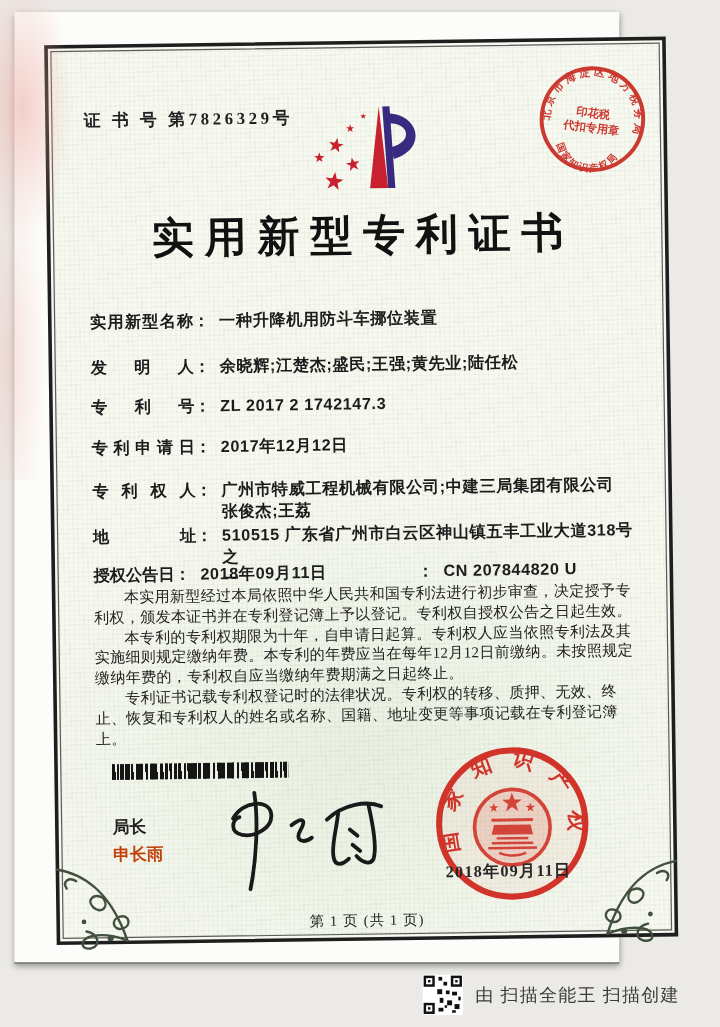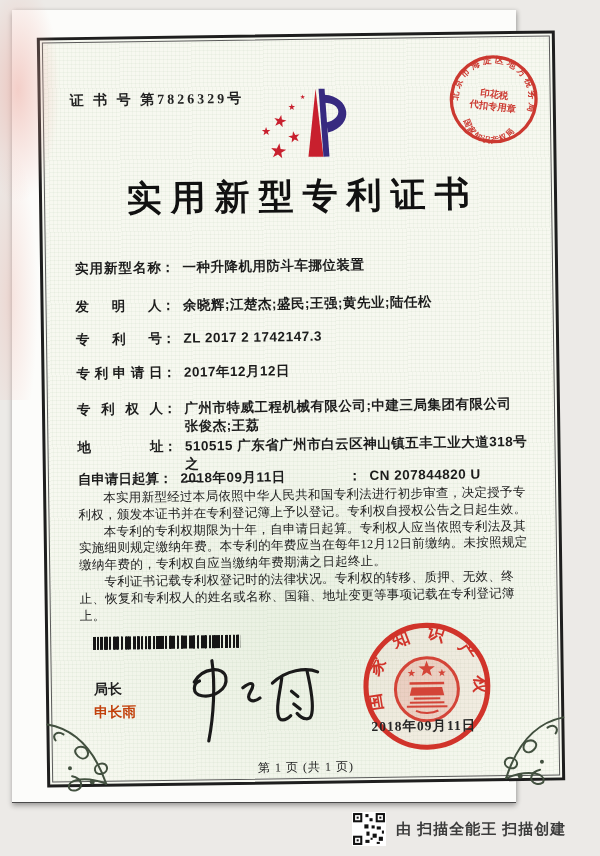--- a/index.html
+++ b/index.html
@@ -80,21 +80,21 @@
   .corner{position:absolute;width:72px;height:72px;z-index:2;}
   .corner-br{right:-6px;bottom:-8px;}
   .corner-bl{left:-6px;bottom:-8px;transform:scaleX(-1);}
   .credit{
     position:absolute;left:352px;top:808px;width:240px;height:42px;
     display:flex;align-items:center;gap:10px;z-index:6;
   }
   .qr{width:34px;height:34px;flex:0 0 34px;}
   .credit-text{
     font-family:"Liberation Sans","DejaVu Sans",sans-serif;
-    font-size:15px;font-weight:bold;color:#3c3c3c;letter-spacing:1px;white-space:nowrap;
+    font-size:15px;font-weight:normal;color:#3c3c3c;letter-spacing:1px;white-space:nowrap;
   }
 </style>
 </head>
 <body>
 
 <div class="page">
   <div class="cert">
     <div class="cert-frame-inner"></div>
 
     <div class="cert-no">证 书 号 第7826329号</div>
@@ -163,21 +163,21 @@
       <div class="row r6">
         <span class="row-label">地址</span>
           <span class="row-colon">：</span>
         <span class="row-value">
             <div>510515 广东省广州市白云区神山镇五丰工业大道318号之</div>
             <div>一</div>
           </span>
       </div>
       <div class="row grant">
         <span class="pair">
-          <span>自申请日起算</span>
+          <span>授权公告日</span>
             <span>：</span>
           <span class="row-value">2018年09月11日</span>
         </span>
         <span class="pair2">
             <span>：</span>
           <span class="row-value">CN 207844820 U</span>
         </span>
       </div>
     </div>
 

